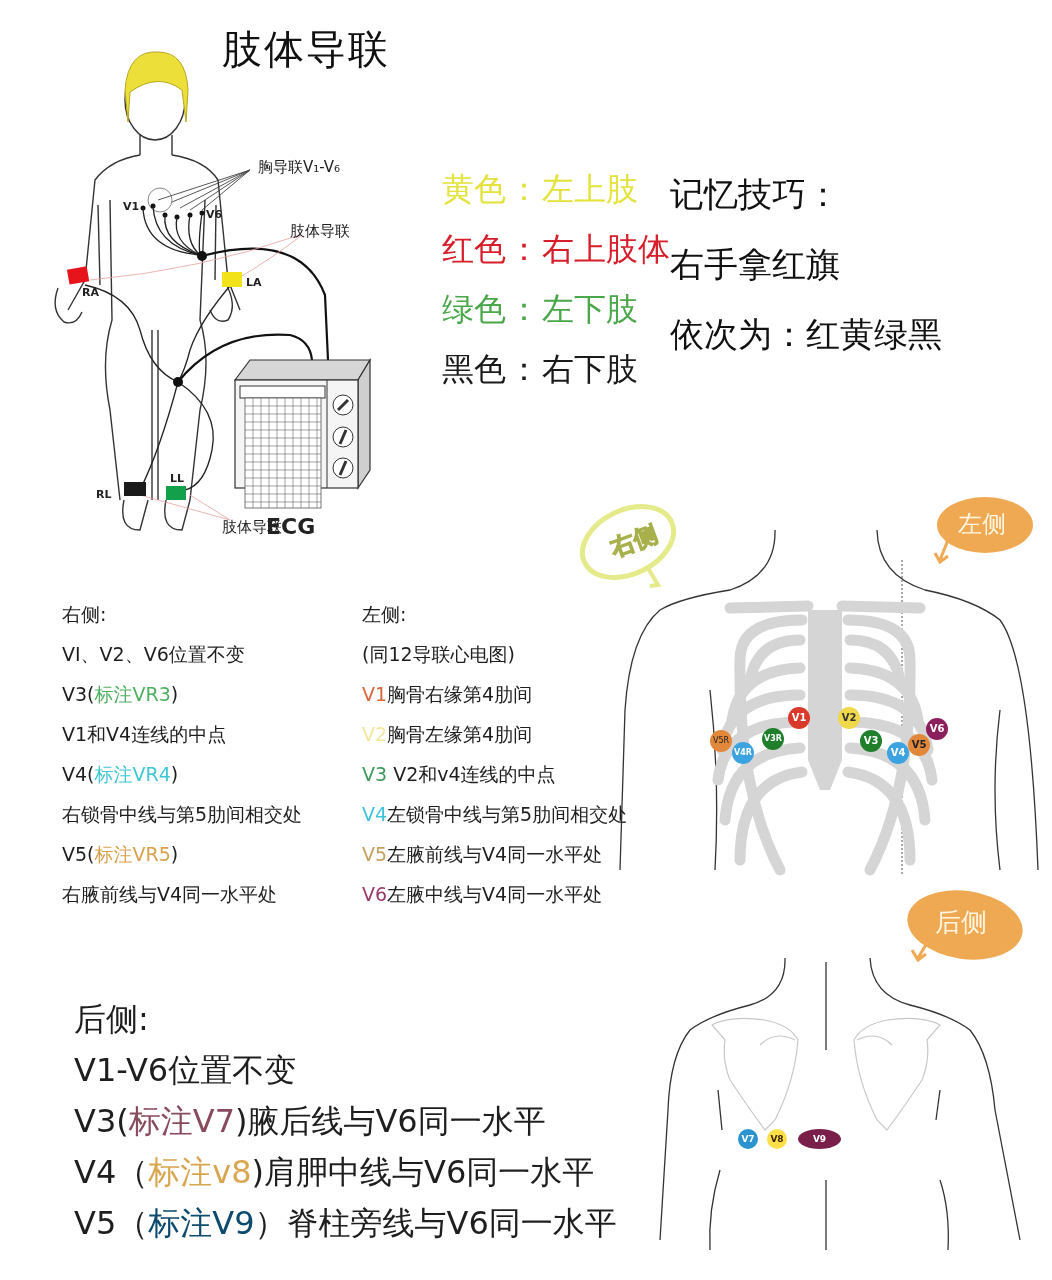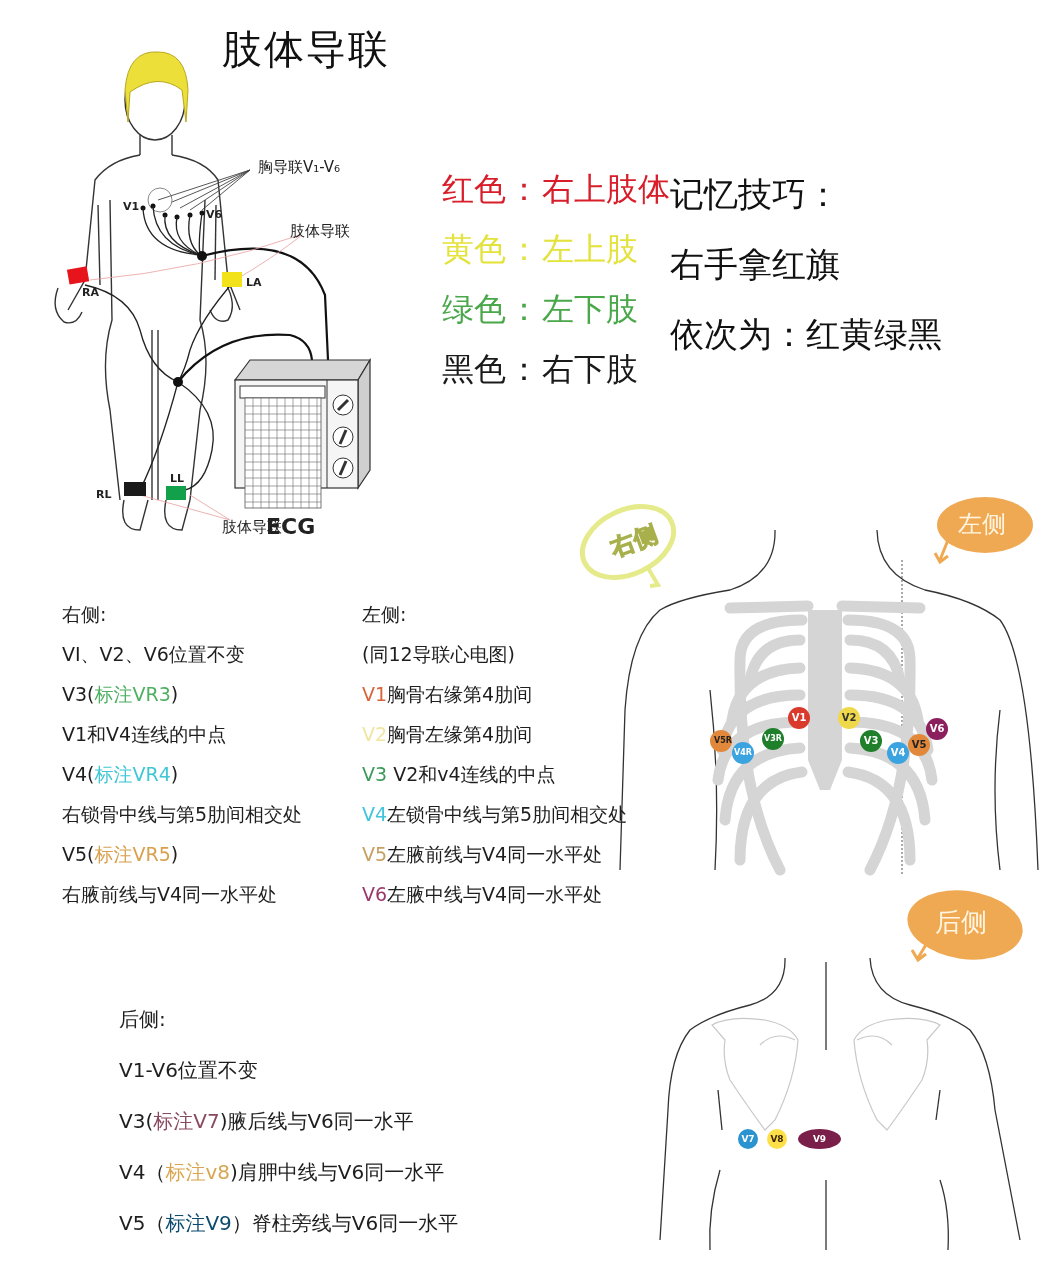--- a/index.html
+++ b/index.html
@@ -25,21 +25,21 @@
   .mnemonic { left: 670px; top: 168px; }
   .mnemonic-row { height: 70px; font-size: 34px; line-height: 52px; color: #111; white-space: nowrap; }
 
   
   .fig-chest { left: 580px; top: 490px; width: 472px; height: 390px; }
 
   
   .list { font-size: 19px; line-height: 40px; color: #1e1e1e; white-space: nowrap; }
   .list-right { left: 62px; top: 594px; }
   .list-left { left: 362px; top: 594px; }
-  .list-back { left: 74px; top: 994px; font-size: 20px; line-height: 51px; margin-left: 45px; }
+  .list-back { left: 74px; top: 994px; font-size: 32px; line-height: 51px; }
   .list .row { height: 40px; }
   .list-back .row { height: 51px; }
 
   
   .fig-back { left: 650px; top: 880px; width: 400px; height: 380px; }
 </style>
 </head>
 <body>
 
 <div class="abs main-title">肢体导联</div>
@@ -177,25 +177,25 @@
   <div class="abs callout" style="left:250px; top:192px;">肢体导联</div>
   <div class="abs callout small" style="left:42px; top:256px;">RA</div>
   <div class="abs callout small" style="left:206px; top:246px;">LA</div>
   <div class="abs callout small" style="left:130px; top:442px;">LL</div>
   <div class="abs callout small" style="left:56px; top:458px;">RL</div>
   <div class="abs" style="left:226px; top:484px; font-size:22px; font-weight:bold; color:#222;">ECG</div>
   <div class="abs callout" style="left:182px; top:488px;">肢体导联</div>
 </div>
 
 <div class="abs legend">
+  <div class="legend-row" style="color:#e4e23c">
+    <span>黄色</span><span class="sep">：</span><span>左上肢</span>
+  </div>
   <div class="legend-row" style="color:#d81e2a">
     <span>红色</span><span class="sep">：</span><span>右上肢体</span>
-  </div>
-  <div class="legend-row" style="color:#e4e23c">
-    <span>黄色</span><span class="sep">：</span><span>左上肢</span>
   </div>
   <div class="legend-row" style="color:#4aa84a">
     <span>绿色</span><span class="sep">：</span><span>左下肢</span>
   </div>
   <div class="legend-row" style="color:#1a1a1a">
     <span>黑色</span><span class="sep">：</span><span>右下肢</span>
   </div>
 </div>
 
 <div class="abs mnemonic">
@@ -251,21 +251,21 @@
 
   
   <div class="abs electrode" style="left:208px; top:217px; width:22px; height:22px; border-radius:50%; background:#d93a2b; color:#fff; font-size:10px; font-weight:bold; text-align:center; line-height:22px;">V1</div>
   <div class="abs electrode" style="left:258px; top:217px; width:22px; height:22px; border-radius:50%; background:#efd94a; color:#333; font-size:10px; font-weight:bold; text-align:center; line-height:22px;">V2</div>
   <div class="abs electrode" style="left:280px; top:240px; width:22px; height:22px; border-radius:50%; background:#1f7f2a; color:#fff; font-size:10px; font-weight:bold; text-align:center; line-height:22px;">V3</div>
   <div class="abs electrode" style="left:307px; top:252px; width:22px; height:22px; border-radius:50%; background:#3ba3e0; color:#fff; font-size:10px; font-weight:bold; text-align:center; line-height:22px;">V4</div>
   <div class="abs electrode" style="left:328px; top:244px; width:22px; height:22px; border-radius:50%; background:#e2883a; color:#222; font-size:10px; font-weight:bold; text-align:center; line-height:22px;">V5</div>
   <div class="abs electrode" style="left:346px; top:228px; width:22px; height:22px; border-radius:50%; background:#8c1f5e; color:#fff; font-size:10px; font-weight:bold; text-align:center; line-height:22px;">V6</div>
   <div class="abs electrode" style="left:182px; top:238px; width:22px; height:22px; border-radius:50%; background:#1f7f2a; color:#fff; font-size:8px; font-weight:bold; text-align:center; line-height:22px;">V3R</div>
   <div class="abs electrode" style="left:152px; top:252px; width:22px; height:22px; border-radius:50%; background:#3ba3e0; color:#fff; font-size:8px; font-weight:bold; text-align:center; line-height:22px;">V4R</div>
-  <div class="abs electrode" style="left:130px; top:240px; width:22px; height:22px; border-radius:50%; background:#e2883a; color:#222; font-size:8px; font-weight:bold; text-align:right; line-height:22px;">V5R</div>
+  <div class="abs electrode" style="left:130px; top:240px; width:22px; height:22px; border-radius:50%; background:#e2883a; color:#222; font-size:8px; font-weight:normal; text-align:center; line-height:22px;">V5R</div>
 </div>
 
 <div class="abs list list-right">
   <div class="row">右侧:</div>
   <div class="row"><span>VⅠ、V2、V6位置不变</span></div>
   <div class="row"><span>V3(</span><span style="color:#4fb062">标注VR3</span><span>)</span></div>
   <div class="row"><span>V1和V4连线的中点</span></div>
   <div class="row"><span>V4(</span><span style="color:#3fc7d6">标注VR4</span><span>)</span></div>
   <div class="row"><span>右锁骨中线与第5肋间相交处</span></div>
   <div class="row"><span>V5(</span><span style="color:#d9a04e">标注VR5</span><span>)</span></div>

